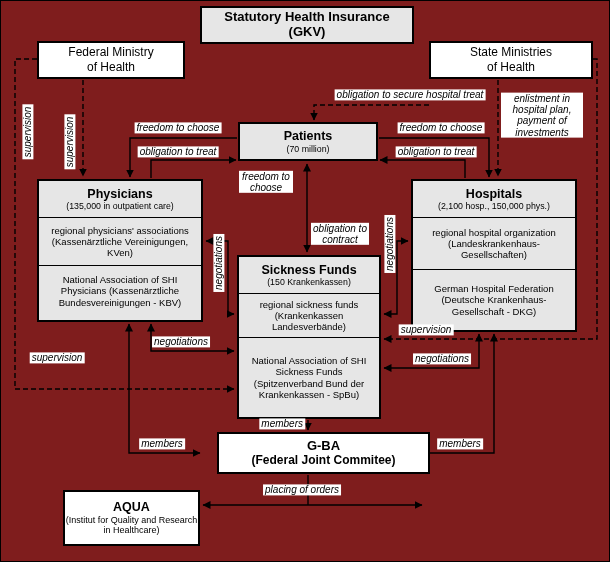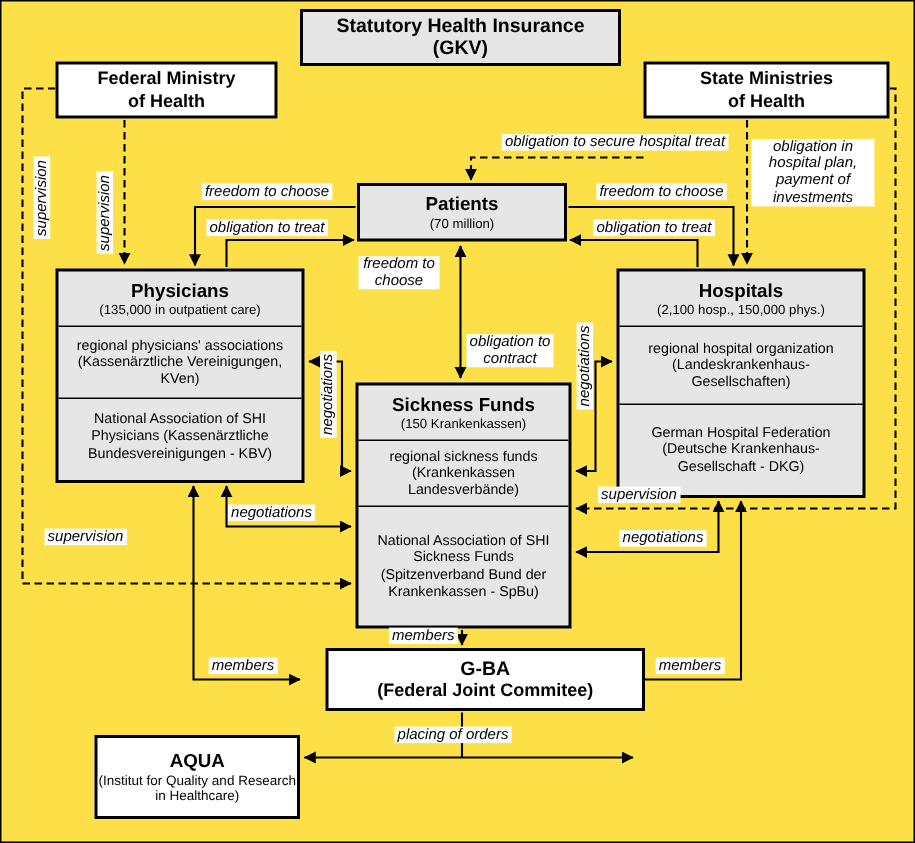--- a/index.html
+++ b/index.html
@@ -1,34 +1,34 @@
 <!DOCTYPE html>
 <html><head>
 <meta charset="utf-8">
 <style>
   * { margin:0; padding:0; box-sizing:border-box; }
   html,body { background:#fff; }
   body { font-family:"Liberation Sans","DejaVu Sans",sans-serif; color:#000; }
-  .canvas { position:relative; width:610px; height:562px; background:#fde047; border:1.5px solid #000; overflow:hidden; }
+  .canvas { position:relative; width:610px; height:562px; background:#7f1d1d; border:1.5px solid #000; overflow:hidden; }
   svg.lines { position:absolute; left:0; top:0; width:610px; height:562px; z-index:1; }
   polyline, line { fill:none; stroke:#000; stroke-width:1.4px; }
   .dash { stroke-dasharray:5,3; }
   marker path { fill:#000; stroke:none; }
 
   .box { position:absolute; border:2px solid #000; background:#fff; z-index:2;
          display:flex; flex-direction:column; align-items:center; justify-content:center;
          text-align:center; }
   .gray { background:#e6e6e6; }
   .group { align-items:stretch; justify-content:flex-start; padding:0; }
   .sec { display:flex; flex-direction:column; justify-content:center; text-align:center;
          font-size:9.5px; line-height:1.18; padding:2px 4px; }
   .sec + .sec { border-top:1.5px solid #000; }
   .ttl { font-weight:bold; font-size:12.5px; line-height:1.15; }
   .sub { font-size:8.8px; line-height:1.15; }
-  .big { font-weight:bold; font-size:12px; line-height:1.25; }
+  .big { font-weight:normal; font-size:12px; line-height:1.25; }
 
   .elabel { position:absolute; z-index:3; font-style:italic; font-size:10px;
             background:#fff; padding:0 2px; line-height:1.12; text-align:center;
             white-space:nowrap; transform:translate(-50%,-50%); }
   .rot  { transform:translate(-50%,-50%) rotate(-90deg); }
   .wrap { white-space:normal; }
   .rightal { transform:translate(-100%,-50%); }
 </style>
 </head>
 <body>
@@ -132,21 +132,21 @@
 
   <div class="box" style="left:62px;top:489px;width:137px;height:56px">
     <div class="ttl">AQUA</div>
     <div class="sub" style="font-size:9px">(Institut for Quality and Research in Healthcare)</div>
   </div>
 
 
   <div class="elabel rot" style="left:27px;top:131px">supervision</div>
   <div class="elabel rot" style="left:69px;top:141px">supervision</div>
   <div class="elabel" style="left:409px;top:94px">obligation to secure hospital treat</div>
-  <div class="elabel wrap" style="left:541px;top:114px;width:82px">obligation in hospital plan, payment of investments</div>
+  <div class="elabel wrap" style="left:541px;top:114px;width:82px">enlistment in hospital plan, payment of investments</div>
   <div class="elabel" style="left:177px;top:127px">freedom to choose</div>
   <div class="elabel" style="left:177px;top:151px">obligation to treat</div>
   <div class="elabel" style="left:440px;top:127px">freedom to choose</div>
   <div class="elabel" style="left:435px;top:151px">obligation to treat</div>
   <div class="elabel wrap" style="left:265px;top:181px;width:54px">freedom to choose</div>
   <div class="elabel wrap" style="left:339px;top:233px;width:58px">obligation to contract</div>
   <div class="elabel rot" style="left:218px;top:262px">negotiations</div>
   <div class="elabel rot" style="left:389px;top:243px">negotiations</div>
   <div class="elabel" style="left:180px;top:341px">negotiations</div>
   <div class="elabel" style="left:56px;top:357px">supervision</div>

